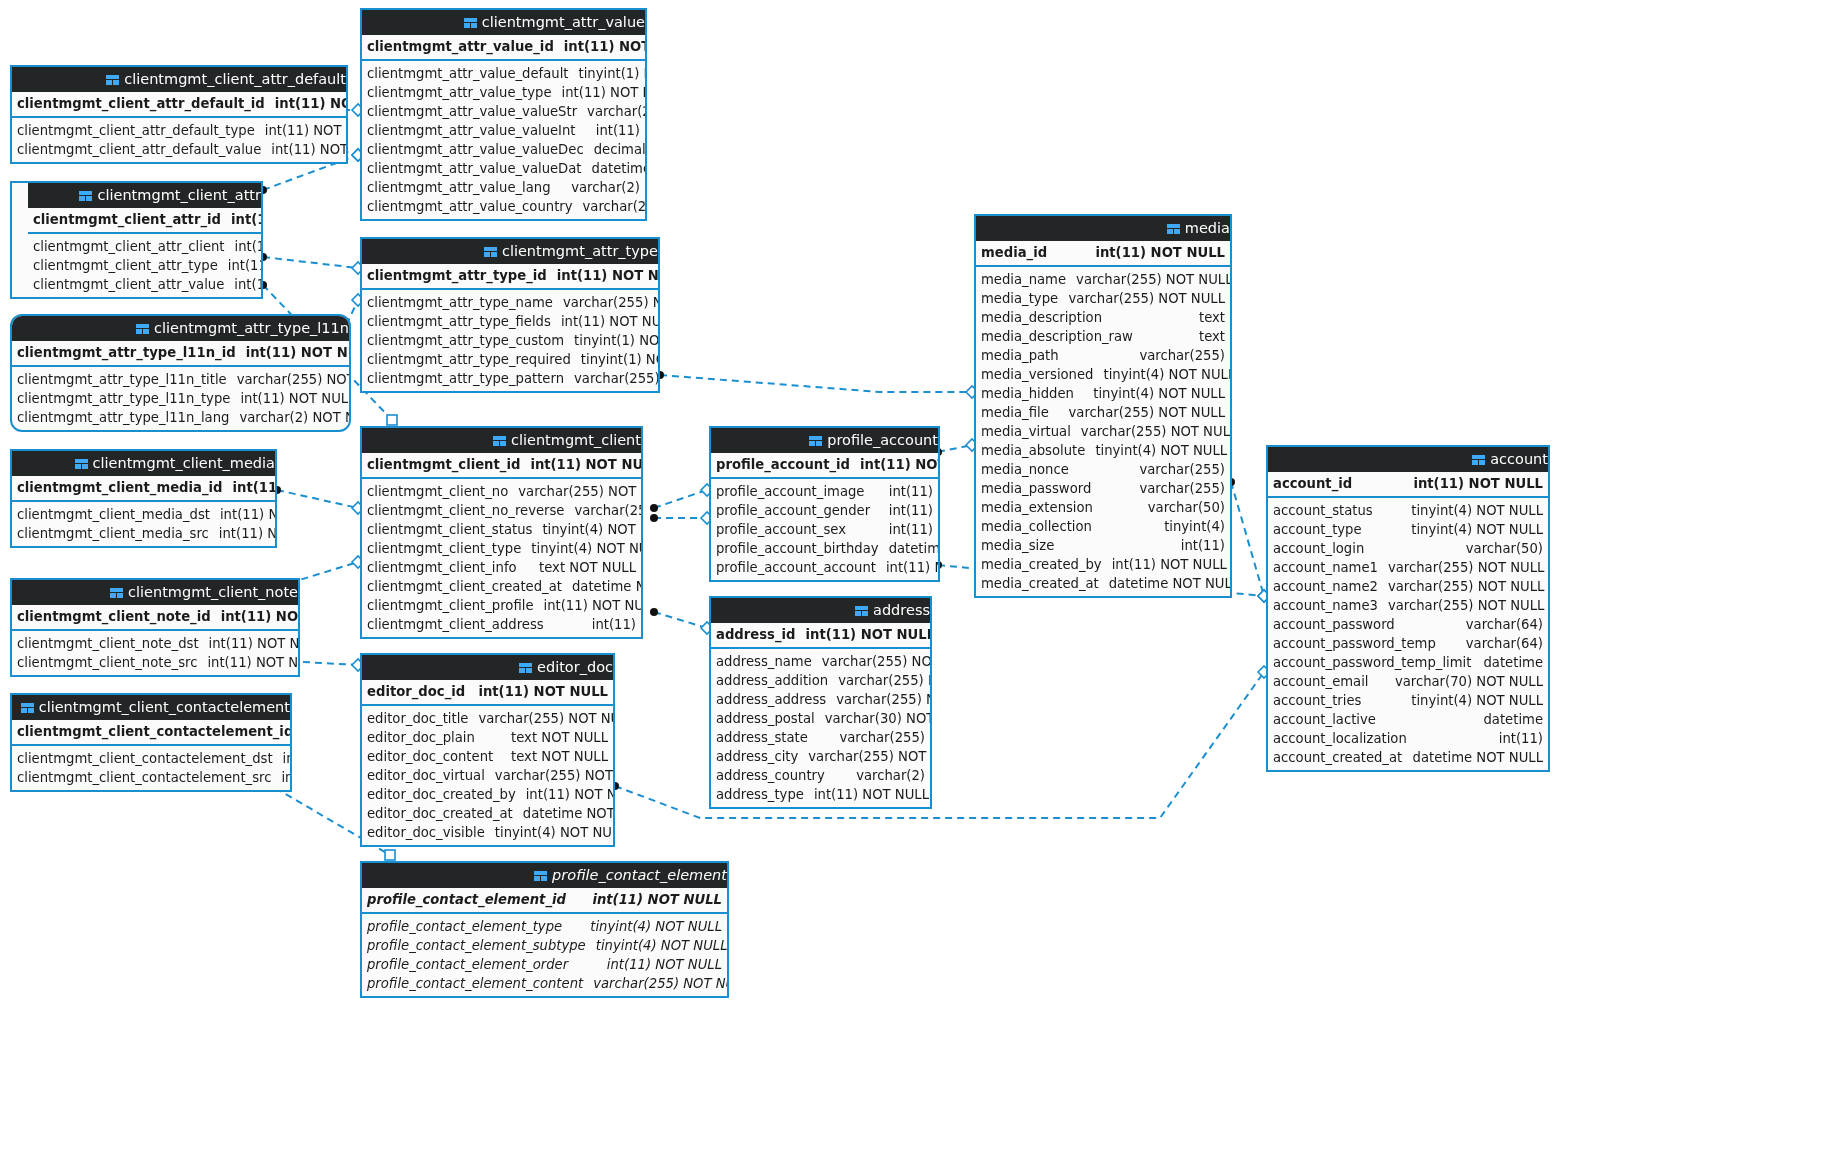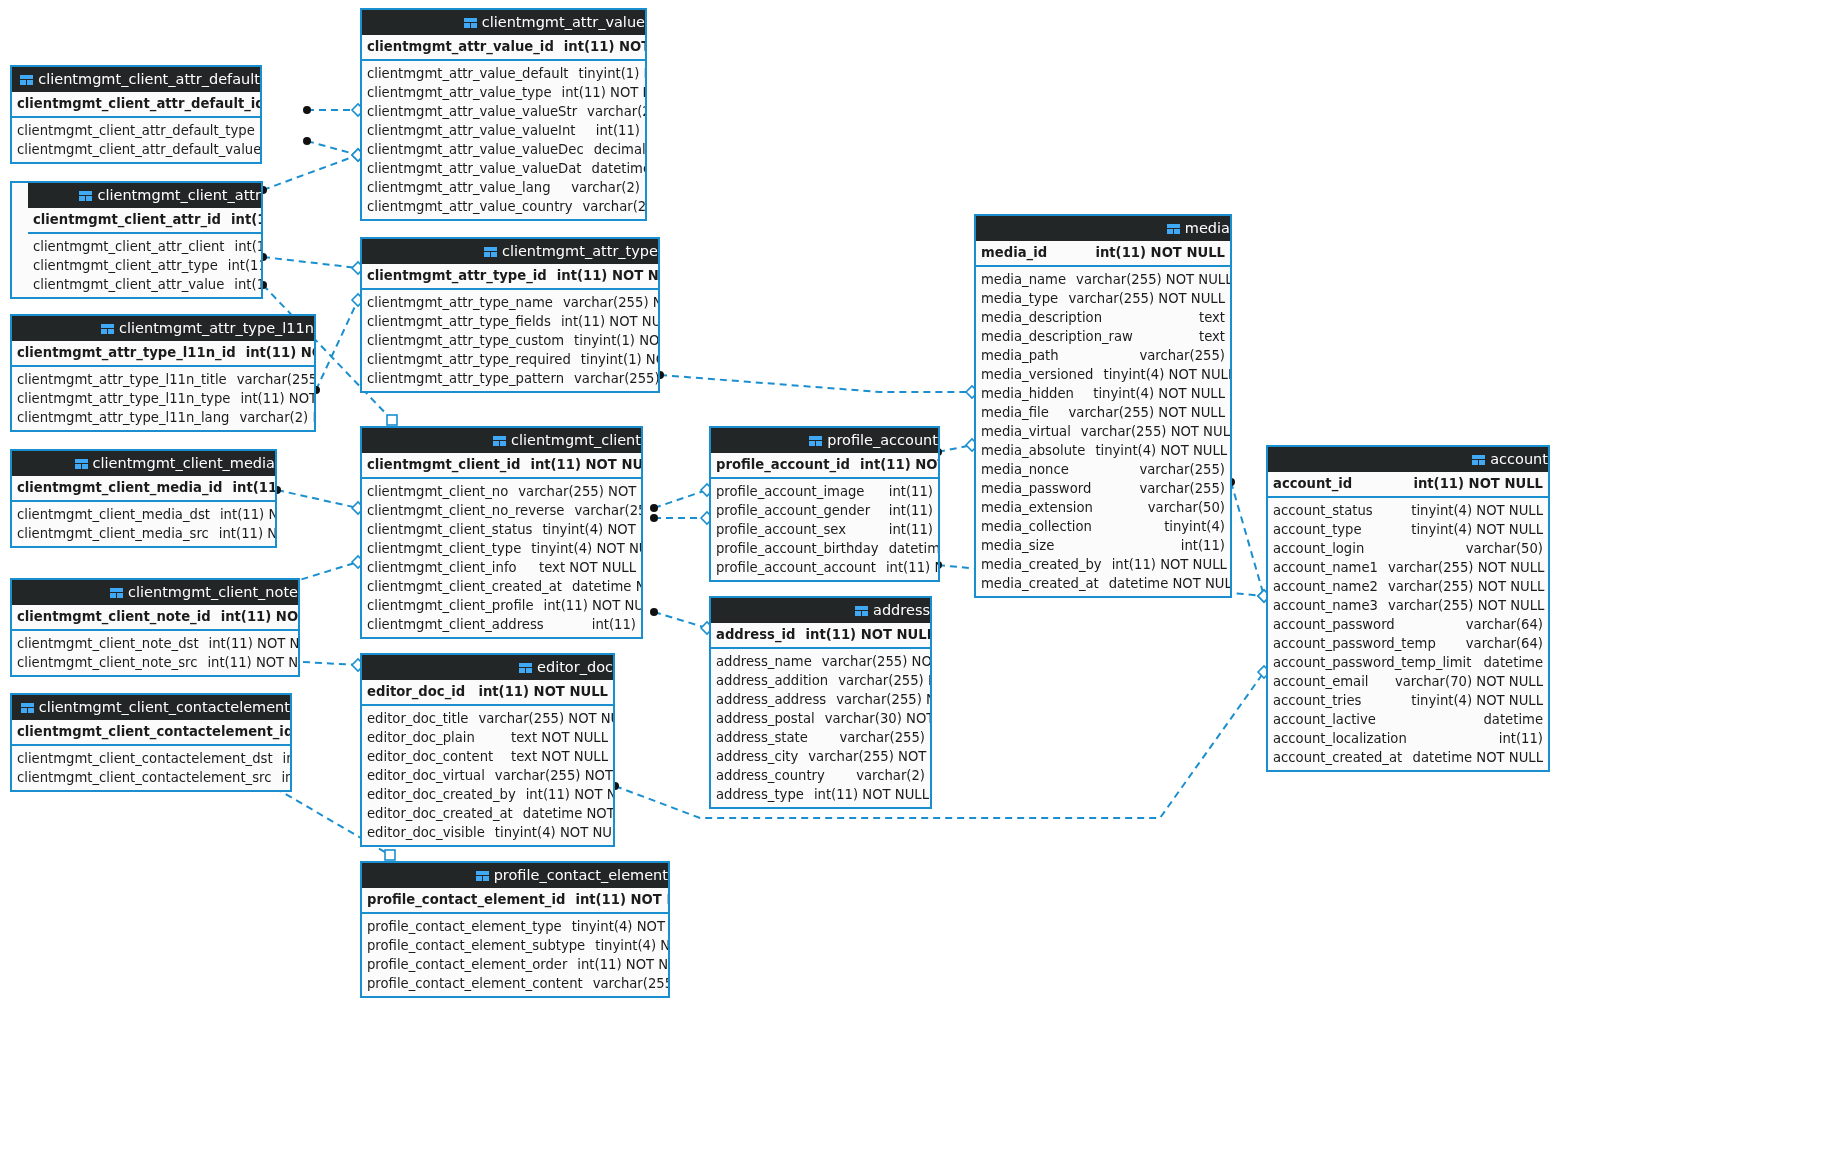--- a/index.html
+++ b/index.html
@@ -121,21 +121,21 @@
       <circle cx="267" cy="660" r="4" fill="#111"></circle>
       <polygon points="352,665 358,659 364,665 358,671" fill="#ffffff" stroke="#1a8fd0" stroke-width="1.6"></polygon>
       <path d="M 615,786 L 700,818 L 1160,818 L 1264,672" fill="none" stroke="#1a8fd0" stroke-width="2" stroke-dasharray="7,5"></path>
       <circle cx="615" cy="786" r="4" fill="#111"></circle>
       <polygon points="1258,672 1264,666 1270,672 1264,678" fill="#ffffff" stroke="#1a8fd0" stroke-width="1.6"></polygon>
       <path d="M 265,782 L 390,855" fill="none" stroke="#1a8fd0" stroke-width="2" stroke-dasharray="7,5"></path>
       <circle cx="265" cy="782" r="4" fill="#111"></circle>
       <rect x="385" y="850" width="10" height="10" fill="#ffffff" stroke="#1a8fd0" stroke-width="1.6"></rect>
     </svg>
   <div id="entity-layer">
-      <div class="entity" style="left: 10px; top: 65px; width: 252px;">
+      <div class="entity" style="left: 10px; top: 65px; width: 338px;">
         <div class="ent-header"><span class="tbl-icon"><i class="r1"></i><i class="r2"></i><i class="r3"></i></span><span>clientmgmt_client_attr_default</span></div>
         <div class="pk-row">
           <div class="row">
             <span class="col-name">clientmgmt_client_attr_default_id</span>
             <span class="col-type">int(11) NOT NULL</span>
           </div>
         </div>
         <div class="body-rows">
           <div class="row">
             <span class="col-name">clientmgmt_client_attr_default_type</span>
@@ -237,21 +237,21 @@
           <div class="row">
             <span class="col-name">clientmgmt_attr_type_required</span>
             <span class="col-type">tinyint(1) NOT NULL</span>
           </div>
           <div class="row">
             <span class="col-name">clientmgmt_attr_type_pattern</span>
             <span class="col-type">varchar(255) NOT NULL</span>
           </div>
         </div>
       </div>
-      <div class="entity" style="left: 10px; top: 314px; width: 306px;">
+      <div class="entity" style="left: 10px; top: 314px; width: 341px; border-radius: 12px;">
         <div class="ent-header"><span class="tbl-icon"><i class="r1"></i><i class="r2"></i><i class="r3"></i></span><span>clientmgmt_attr_type_l11n</span></div>
         <div class="pk-row">
           <div class="row">
             <span class="col-name">clientmgmt_attr_type_l11n_id</span>
             <span class="col-type">int(11) NOT NULL</span>
           </div>
         </div>
         <div class="body-rows">
           <div class="row">
             <span class="col-name">clientmgmt_attr_type_l11n_title</span>
@@ -619,21 +619,21 @@
           <div class="row">
             <span class="col-name">clientmgmt_client_contactelement_dst</span>
             <span class="col-type">int(11) NOT NULL</span>
           </div>
           <div class="row">
             <span class="col-name">clientmgmt_client_contactelement_src</span>
             <span class="col-type">int(11) NOT NULL</span>
           </div>
         </div>
       </div>
-      <div class="entity" style="left: 360px; top: 861px; width: 310px;">
+      <div class="entity" style="left: 360px; top: 861px; width: 369px; font-style: italic;">
         <div class="ent-header"><span class="tbl-icon"><i class="r1"></i><i class="r2"></i><i class="r3"></i></span><span>profile_contact_element</span></div>
         <div class="pk-row">
           <div class="row">
             <span class="col-name">profile_contact_element_id</span>
             <span class="col-type">int(11) NOT NULL</span>
           </div>
         </div>
         <div class="body-rows">
           <div class="row">
             <span class="col-name">profile_contact_element_type</span>

